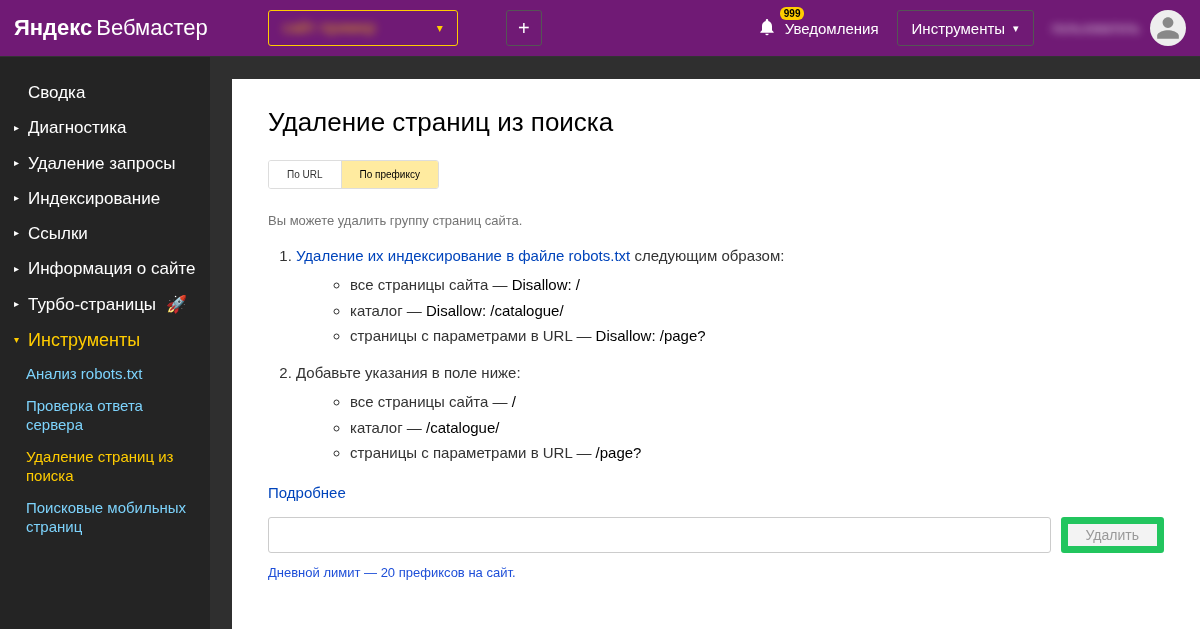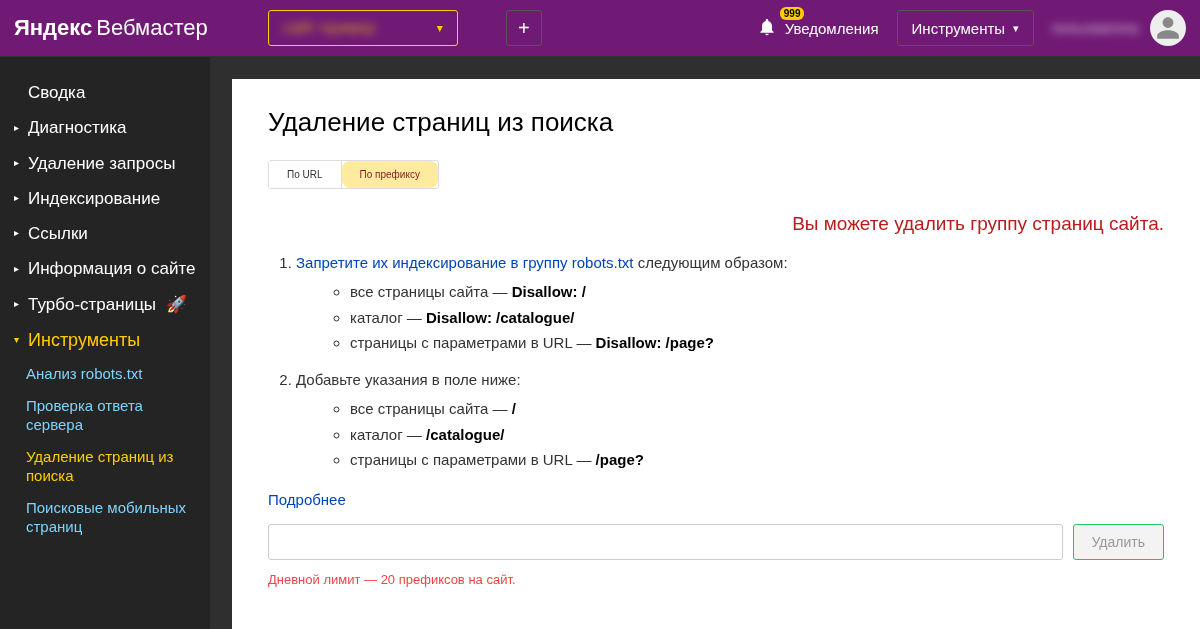--- a/index.html
+++ b/index.html
@@ -43,38 +43,38 @@
 .sub-item { padding: 6px 14px 6px 26px; font-size: 15px; color: #7dd3fc; cursor: pointer; line-height: 1.3; }
 .sub-item.active { color: #fc0; }
 
 .main { flex: 1; background: #2f2f2f; padding: 22px 0 0 22px; overflow-y: auto; }
 .content { background: #fff; padding: 28px 36px 40px; min-height: 100%; }
 
 h1 { font-size: 26px; font-weight: normal; color: #000; margin-bottom: 22px; }
 
 .tabs { display: flex; border: 1px solid #ddd; width: fit-content; border-radius: 3px; overflow: hidden; margin-bottom: 24px; }
 .tab { padding: 8px 18px; font-size: 10px; cursor: pointer; background: #fff; color: #333; }
-.tab.active { background: #ffeba0; color: #7f1d1d; border-radius: 8px; }
+.tab.active { background: #ffeba0; color: #000000; }
 .tab:not(:last-child) { border-right: 1px solid #ddd; }
 
-.intro { font-size: 19px; color: #b91c1c; margin-bottom: 16px; text-align: right; }
+.intro { font-size: 13px; color: #737373; margin-bottom: 16px; }
 ol { padding-left: 28px; font-size: 15px; color: #333; }
 ol > li { margin-bottom: 14px; line-height: 1.55; }
 ul { list-style: circle; padding-left: 54px; margin-top: 6px; }
 ul li { margin-bottom: 2px; line-height: 1.55; }
 .link { color: #04b; }
-strong { font-weight: bold; color: #000; }
+strong { font-weight: normal; color: #000; }
 
 .more-link { color: #04b; font-size: 15px; cursor: pointer; display: inline-block; margin: 6px 0 16px; }
 
 .input-row { display: flex; gap: 10px; align-items: center; }
 .input-row input { flex: 1; height: 36px; border: 1px solid #ccc; border-radius: 3px; padding: 0 10px; font-size: 14px; }
-.delete-btn { height: 36px; padding: 0 18px; background: #f3f3f3; border: 1px solid #22c55e; border-radius: 3px; color: #999; font-size: 14px; cursor: pointer; }
+.delete-btn { height: 36px; padding: 0 18px; background: #f3f3f3; border: 7px solid #22c55e; border-radius: 3px; color: #999; font-size: 14px; cursor: pointer; }
 
-.limit { font-size: 13px; color: #ef4444; margin-top: 12px; }
+.limit { font-size: 13px; color: #1d4ed8; margin-top: 12px; }
 </style>
 </head>
 <body>
 
 <div class="header">
   <div class="logo">
     <span class="logo-yandex">Яндекс</span>
     <span class="logo-webmaster">Вебмастер</span>
   </div>
   <div class="site-selector">
@@ -156,21 +156,21 @@
 
       <div class="tabs">
         <div class="tab">По URL</div>
         <div class="tab active">По префиксу</div>
       </div>
 
       <p class="intro">Вы можете удалить группу страниц сайта.</p>
 
       <ol>
         <li>
-          <span class="link">Запретите их индексирование в группу robots.txt</span><span> следующим образом:</span>
+          <span class="link">Удаление их индексирование в файле robots.txt</span><span> следующим образом:</span>
           <ul>
             <li><span>все страницы сайта — </span><strong>Disallow: /</strong></li>
             <li><span>каталог — </span><strong>Disallow: /catalogue/</strong></li>
             <li><span>страницы с параметрами в URL — </span><strong>Disallow: /page?</strong></li>
           </ul>
         </li>
         <li>
           <span>Добавьте указания в поле ниже:</span>
           <ul>
             <li><span>все страницы сайта — </span><strong>/</strong></li>

